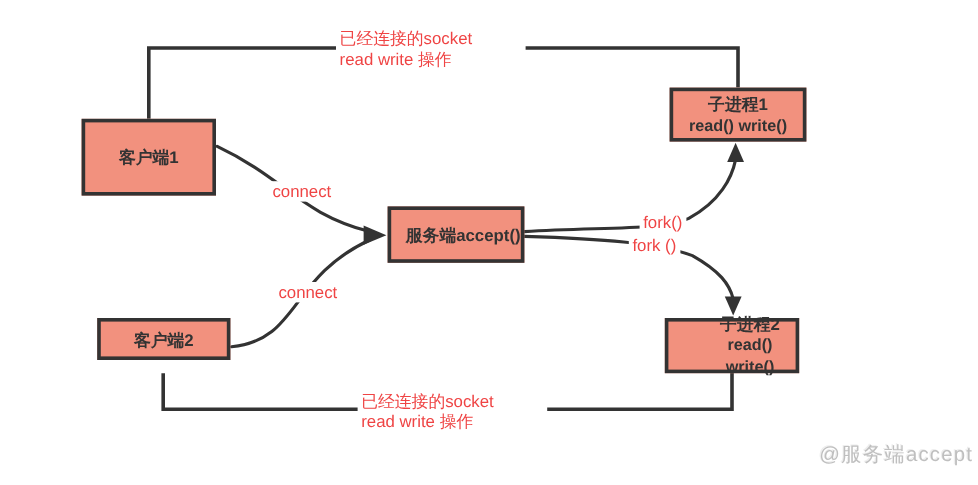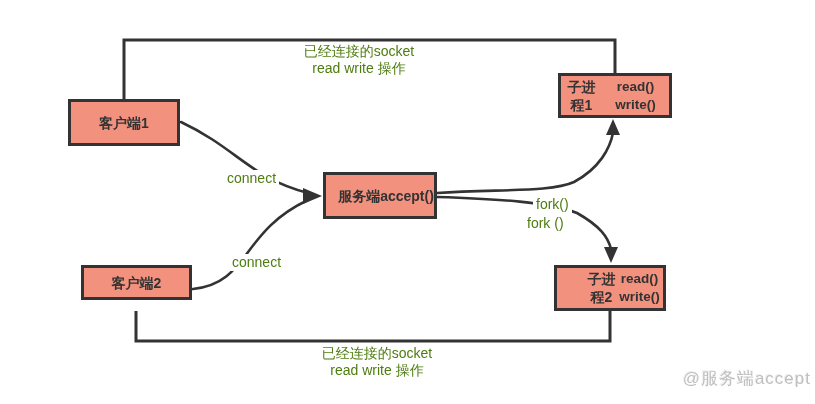--- a/index.html
+++ b/index.html
@@ -4,31 +4,31 @@
 <style>
   * { margin: 0; padding: 0; box-sizing: border-box; }
   html, body { width: 815px; height: 404px; background: #ffffff; font-family: "Liberation Sans", sans-serif; }
   #stage { position: relative; width: 815px; height: 404px; background: #ffffff; overflow: hidden; }
   #wires { position: absolute; left: 0; top: 0; z-index: 1; }
 
   .node {
     position: absolute; z-index: 3;
     background: #f2917e;
     border: 3px solid #333333;
-    display: flex; flex-direction: row; align-items: center; justify-content: center;
+    display: flex; flex-direction: column; align-items: center; justify-content: center;
     color: #333333; font-weight: bold; font-size: 14px; line-height: 18px;
     text-align: center;
   }
   .node .l2 { font-size: 13.5px; }
 
   .lbl {
     position: absolute; z-index: 2;
-    color: #4d7c0f; font-size: 14px; line-height: 17px;
+    color: #ef4444; font-size: 14px; line-height: 17px;
     background: #ffffff; padding: 0 3px;
-    text-align: center; white-space: nowrap; margin-top: 19px;
+    text-align: left; white-space: nowrap;
   }
 
   .wm1 {
     position: absolute; z-index: 4; right: 4px; top: 367px;
     font-size: 17px; color: #bfbfbf; letter-spacing: 1px;
     text-shadow: 1px 1px 0 #ffffff, -1px -1px 0 #eeeeee;
     white-space: nowrap;
   }
   .wm2 {
     position: absolute; z-index: 4; right: 2px; top: 383px;
@@ -72,21 +72,21 @@
   </div>
 
   <div class="lbl" style="left:224px; top:151px;">connect</div>
 
   <div class="lbl" style="left:229px; top:235px;">connect</div>
 
   <div class="lbl" style="left:533px; top:177px;">fork()</div>
 
   <div class="lbl" style="left:524px; top:196px;">fork ()</div>
 
-  <div class="node" style="left:68px; top:99px; width:112px; height:47px;">
+  <div class="node" style="left:68px; top:99px; width:112px; height:64px;">
     <div>客户端1</div>
   </div>
 
   <div class="node" style="left:81px; top:265px; width:111px; height:35px;">
     <div>客户端2</div>
   </div>
 
   <div class="node" style="left:323px; top:172px; width:114px; height:47px;padding-left:12px;">
     <div>服务端accept()</div>
   </div>

